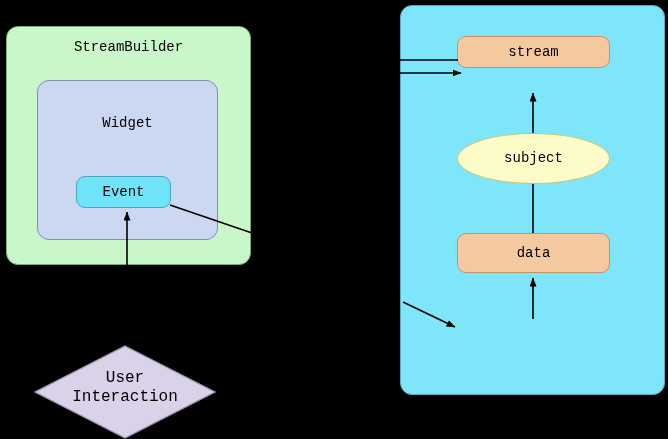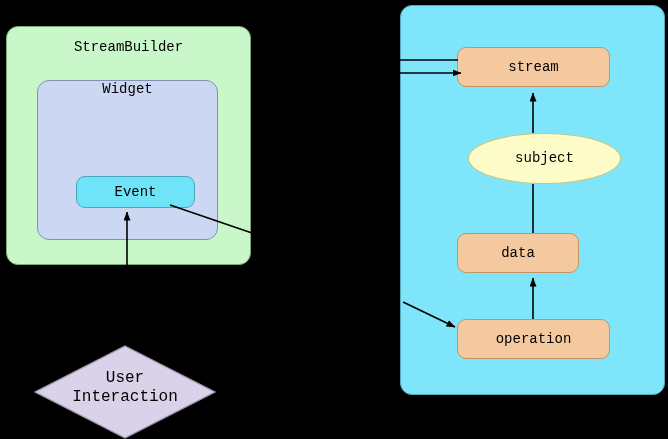--- a/index.html
+++ b/index.html
@@ -43,26 +43,27 @@
   #widget-panel {
     left: 37px;
     top: 80px;
     width: 181px;
     height: 160px;
     background: #ccd7f2;
     border: 1px solid #8090b5;
     border-radius: 12px;
     align-items: flex-start;
     justify-content: center;
+    padding-top: 34px;
     font-size: 14px;
   }
   #event-node {
     left: 76px;
     top: 176px;
-    width: 119px;
+    width: 95px;
     height: 32px;
     background: #6fe3f7;
     border: 1px solid #4aa6b8;
     border-radius: 9px;
     font-size: 14px;
   }
 
   #stream-panel {
     left: 400px;
     top: 5px;
@@ -73,26 +74,26 @@
     border-radius: 12px;
   }
 
   
   .orange {
     background: #f5c9a0;
     border: 1px solid #c49467;
     border-radius: 9px;
     font-size: 14px;
   }
-  #stream-node  { left: 457px; top: 47px;  width: 153px; height: 40px; }
-  #data-node    { left: 457px; top: 233px; width: 122px; height: 40px; }
+  #stream-node  { left: 457px; top: 36px;  width: 153px; height: 32px; }
+  #data-node    { left: 457px; top: 233px; width: 153px; height: 40px; }
   #operation-node { left: 457px; top: 319px; width: 153px; height: 40px; }
 
   #subject-node {
-    left: 468px;
+    left: 457px;
     top: 133px;
     width: 153px;
     height: 51px;
     background: #fdfbc8;
     border: 1px solid #c9c56f;
     border-radius: 50% / 50%;
     font-size: 14px;
   }
 
   
@@ -159,23 +160,20 @@
   </div>
 
   <div class="node" id="subject-node">
     <span>subject</span>
   </div>
 
   <div class="node orange" id="data-node">
     <span>data</span>
   </div>
 
-  <div class="node orange" id="operation-node">
-    <span>operation</span>
-  </div>
 
   <svg id="connectors" viewBox="0 0 668 439">
     <defs>
       <marker id="arrowhead" markerWidth="9" markerHeight="7" refX="8.5" refY="3.5" orient="auto" markerUnits="userSpaceOnUse">
         <polygon points="0 0, 9 3.5, 0 7" fill="#000000"></polygon>
       </marker>
     </defs>
 
     <line x1="127" y1="345" x2="127" y2="212" marker-end="url(#arrowhead)"></line>
 

